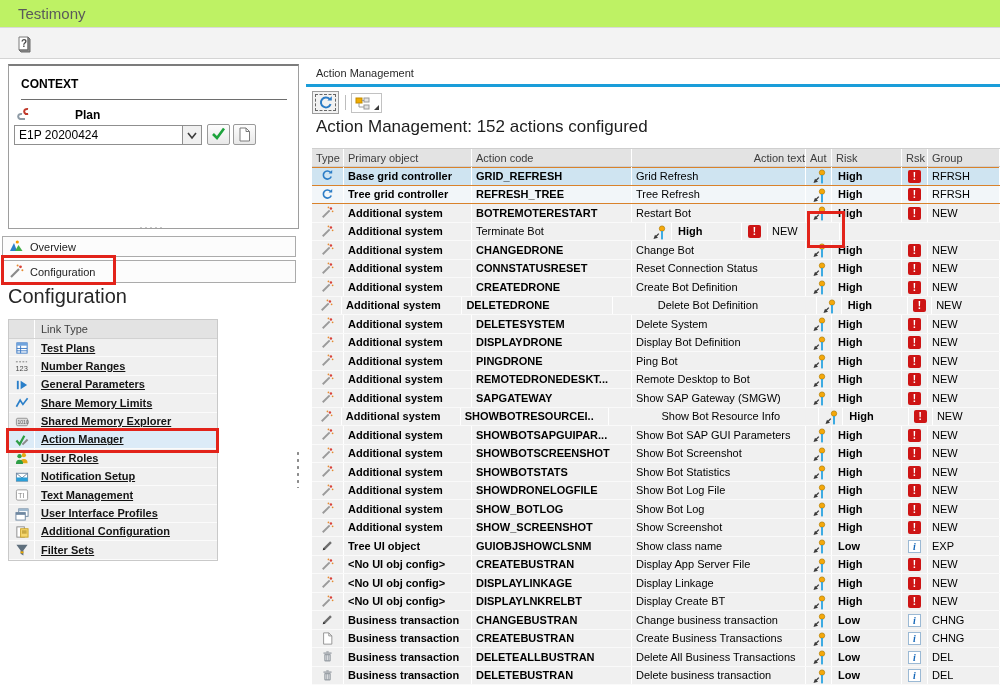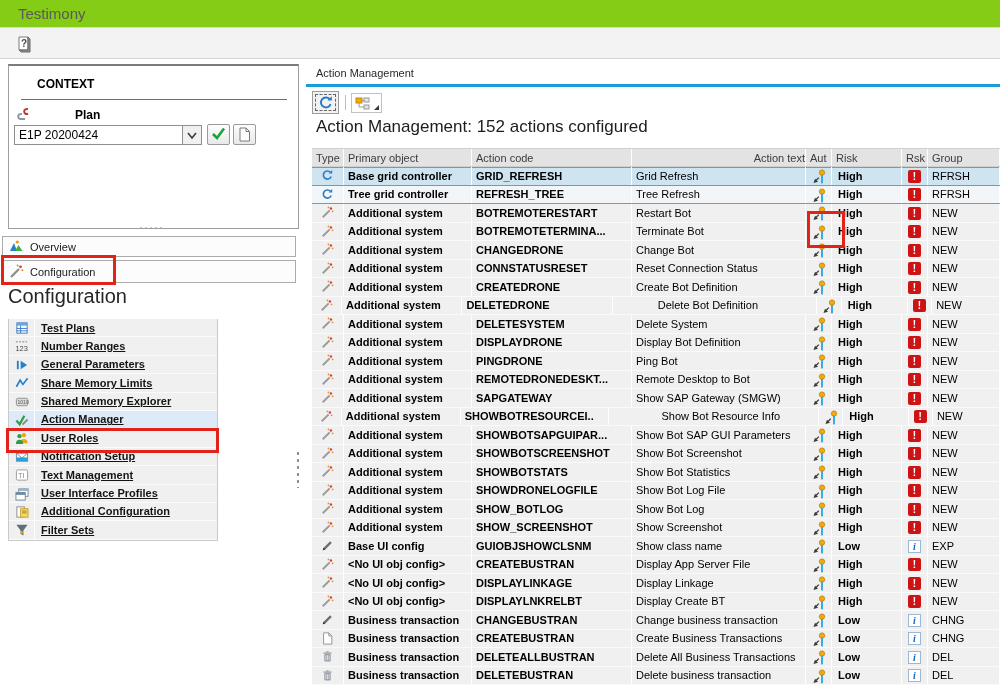--- a/index.html
+++ b/index.html
@@ -1,28 +1,28 @@
 <!DOCTYPE html>
 <html><head>
 <meta charset="utf-8">
 <style>
   * { margin:0; padding:0; box-sizing:border-box; }
   html,body { width:1000px; height:685px; }
   body { font-family:"Liberation Sans", sans-serif; background:#fff; position:relative; overflow:hidden; }
   .abs { position:absolute; }
 
   
-  .titlebar { left:0; top:0; width:1000px; height:28px; background:#84cc16; border-bottom:1px solid #d9d9d9; }
+  .titlebar { left:0; top:0; width:1000px; height:28px; background:#bef264; border-bottom:1px solid #d9d9d9; }
   .titlebar .title { position:absolute; left:18px; top:5px; font-size:15px; color:#5a5a5a; }
   .menubar { left:0; top:28px; width:1000px; height:31px; background:#f3f3f3; border-bottom:1px solid #d4d4d4; }
   .help-btn { position:absolute; left:16px; top:7px; width:17px; height:18px; cursor:pointer; }
 
   
   .context-panel { left:8px; top:64px; width:291px; height:165px; background:#fff; border:1px solid #9e9e9e; border-top:2px solid #7c7c7c; }
-  .context-title { position:absolute; left:28px; top:11px; font-size:12px; font-weight:bold; color:#000; }
+  .context-title { position:absolute; left:12px; top:11px; font-size:12px; font-weight:bold; color:#000; }
   .context-rule { position:absolute; left:12px; top:33px; width:266px; height:0; border-top:1px solid #6e6e6e; }
   .plan-icon { position:absolute; left:8px; top:40px; width:16px; height:16px; }
   .plan-label { position:absolute; left:30px; top:42px; font-size:12px; font-weight:bold;margin-left:36px; }
   .combo-input { position:absolute; left:5px; top:59px; width:169px; height:20px; border:1px solid #8f8f8f; font-size:12px; font-family:"Liberation Sans",sans-serif; padding:1px 4px; background:#fff; color:#000; }
   .combo-arrow { position:absolute; left:173px; top:59px; width:20px; height:20px; background:#f0f0f0; border:1px solid #8f8f8f; text-align:center; cursor:pointer; }
   .mini-btn { position:absolute; top:58px; width:23px; height:21px; background:linear-gradient(#fdfdfd,#e8e8e8); border:1px solid #9a9a9a; border-radius:2px; cursor:pointer; }
   .mini-btn svg { margin:2px auto; display:block; }
 
   .hdots { left:112px; top:222px; width:80px; text-align:center; font-size:9px; letter-spacing:2px; color:#8a8a8a; }
   .vdots { left:296px; top:450px; width:4px; height:38px; background-image:radial-gradient(circle, #8a8a8a 1.1px, transparent 1.3px); background-size:4px 7px; background-repeat:repeat-y; }
@@ -147,20 +147,24 @@
         <circle cx="13.4" cy="6.2" r="1" fill="#e58a2f"></circle>
         <circle cx="8.6" cy="1.6" r="1" fill="#e58a2f"></circle>
     </svg>
   </span>
   <span>Configuration</span>
 </div>
 
 <div class="abs sidebar-heading">Configuration</div>
 
 <div class="abs sb-table">
+  <div class="sb-head">
+    <div class="c-icon"></div>
+    <div class="c-label">Link Type</div>
+  </div>
   <div id="sidebar-body">
       <div class="sb-row">
         <div class="c-icon"><span class="icon"><svg width="14" height="14" viewBox="0 0 15 15">
               <rect x="2" y="2" width="11" height="11" fill="#fff" stroke="#3b78c3"></rect>
               <rect x="2" y="2" width="11" height="3" fill="#6fa3dd"></rect>
               <line x1="2" y1="8" x2="13" y2="8" stroke="#3b78c3"></line>
               <line x1="2" y1="10.5" x2="13" y2="10.5" stroke="#3b78c3"></line>
               <line x1="6" y1="5" x2="6" y2="13" stroke="#3b78c3"></line>
             </svg></span></div>
         <div class="c-label">Test Plans</div>
@@ -343,21 +347,20 @@
         <div class="bc" style="width: 72px;">NEW</div>
       </div>
       <div class="alv-row">
         <div class="bc center" style="width: 32px;"><span class="icon"><svg width="13" height="13" viewBox="0 0 15 15">
               <line x1="2" y1="13" x2="10" y2="5" stroke="#9a9a9a" stroke-width="2.2"></line>
               <circle cx="11.5" cy="2.8" r="1.4" fill="#d8433a"></circle>
               <circle cx="13.4" cy="6.2" r="1" fill="#e58a2f"></circle>
               <circle cx="8.6" cy="1.6" r="1" fill="#e58a2f"></circle>
             </svg></span></div>
         <div class="bc b" style="width: 128px;">Additional system</div>
-        <div class="bc b" style="width: 160px;">BOTREMOTETERMINA...</div>
         <div class="bc" style="width: 174px;">Terminate Bot</div>
         <div class="bc center" style="width: 26px;"><span class="icon"><svg width="14" height="15" viewBox="0 0 14 15">
               <circle cx="10" cy="3.6" r="2.7" fill="#f5a80a" stroke="#b07b00" stroke-width="0.7"></circle>
               <rect x="9.1" y="6" width="1.8" height="8.4" fill="#2aa3e0"></rect>
               <path d="M1.5 14 L6 12.8 L3 9.8 Z" fill="#3a3a3a"></path>
               <line x1="4" y1="11.5" x2="6.8" y2="8.6" stroke="#3a3a3a" stroke-width="1.3"></line>
             </svg></span></div>
         <div class="bc b" style="width: 70px; padding-left: 6px;">High</div>
         <div class="bc center" style="width: 26px;"><span class="icon"><span class="rsk-err">!</span></span></div>
         <div class="bc" style="width: 72px;">NEW</div>
@@ -680,21 +683,21 @@
             </svg></span></div>
         <div class="bc b" style="width: 70px; padding-left: 6px;">High</div>
         <div class="bc center" style="width: 26px;"><span class="icon"><span class="rsk-err">!</span></span></div>
         <div class="bc" style="width: 72px;">NEW</div>
       </div>
       <div class="alv-row">
         <div class="bc center" style="width: 32px;"><span class="icon"><svg width="13" height="13" viewBox="0 0 15 15">
               <path d="M2 13 L3 10 L10.5 2.5 L12.5 4.5 L5 12 Z" fill="#6f6f6f"></path>
               <path d="M2 13 L3 10 L5 12 Z" fill="#2e2e2e"></path>
             </svg></span></div>
-        <div class="bc b" style="width: 128px;">Base UI config</div>
+        <div class="bc b" style="width: 128px;">Tree UI object</div>
         <div class="bc b" style="width: 160px;">GUIOBJSHOWCLSNM</div>
         <div class="bc" style="width: 174px;">Show class name</div>
         <div class="bc center" style="width: 26px;"><span class="icon"><svg width="14" height="15" viewBox="0 0 14 15">
               <circle cx="10" cy="3.6" r="2.7" fill="#f5a80a" stroke="#b07b00" stroke-width="0.7"></circle>
               <rect x="9.1" y="6" width="1.8" height="8.4" fill="#2aa3e0"></rect>
               <path d="M1.5 14 L6 12.8 L3 9.8 Z" fill="#3a3a3a"></path>
               <line x1="4" y1="11.5" x2="6.8" y2="8.6" stroke="#3a3a3a" stroke-width="1.3"></line>
             </svg></span></div>
         <div class="bc b" style="width: 70px; padding-left: 6px;">Low</div>
         <div class="bc center" style="width: 26px;"><span class="icon"><span class="rsk-info">i</span></span></div>

